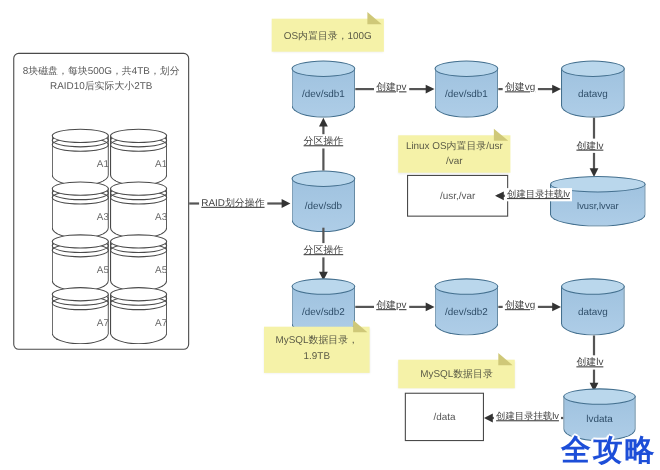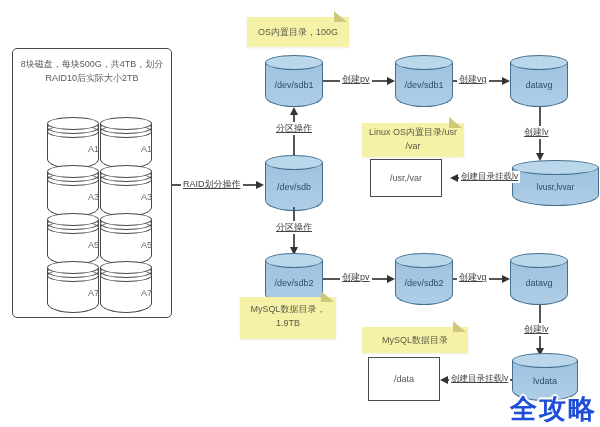--- a/index.html
+++ b/index.html
@@ -177,33 +177,33 @@
   <div class="cyl" style="left:510px; top:55px; width:58px; height:52px;">
     <div class="cbody"></div>
     <div class="ctop"></div>
     <div class="clabel">datavg</div>
   </div>
 
   <div class="vline" style="left:539px; top:107px; height:48px;"></div>
   <div class="ah-down" style="left:536px; top:153px;"></div>
   <span class="op" style="left:522px; top:126px;">创建lv</span>
 
-  <div class="cyl" style="left:512px; top:160px; width:87px; height:46px;">
+  <div class="cyl" style="left:500px; top:160px; width:87px; height:46px;">
     <div class="cbody"></div>
     <div class="ctop"></div>
     <div class="clabel" style="font-size:8.5px;">lvusr,lvvar</div>
   </div>
 
   <div class="note" style="left:362px; top:123px; width:102px; height:34px; padding-top:3px; line-height:1.5;">
     <div class="fold"></div>
     <div>Linux OS内置目录/usr</div>
     <div>/var</div>
   </div>
 
-  <div class="pbox" style="left:370px; top:159px; width:72px; height:38px;">
+  <div class="pbox" style="left:370px; top:159px; width:92px; height:38px;">
     <span>/usr,/var</span>
   </div>
 
   <div class="hline" style="left:452px; top:177px; width:54px;"></div>
   <div class="ah-left" style="left:450px; top:174px;"></div>
   <span class="op small" style="left:459px; top:171px;">创建目录挂载lv</span>
 
   <div class="vline" style="left:293px; top:207px; height:42px;"></div>
   <div class="ah-down" style="left:290px; top:247px;"></div>
   <span class="op" style="left:274px; top:221px;">分区操作</span>

